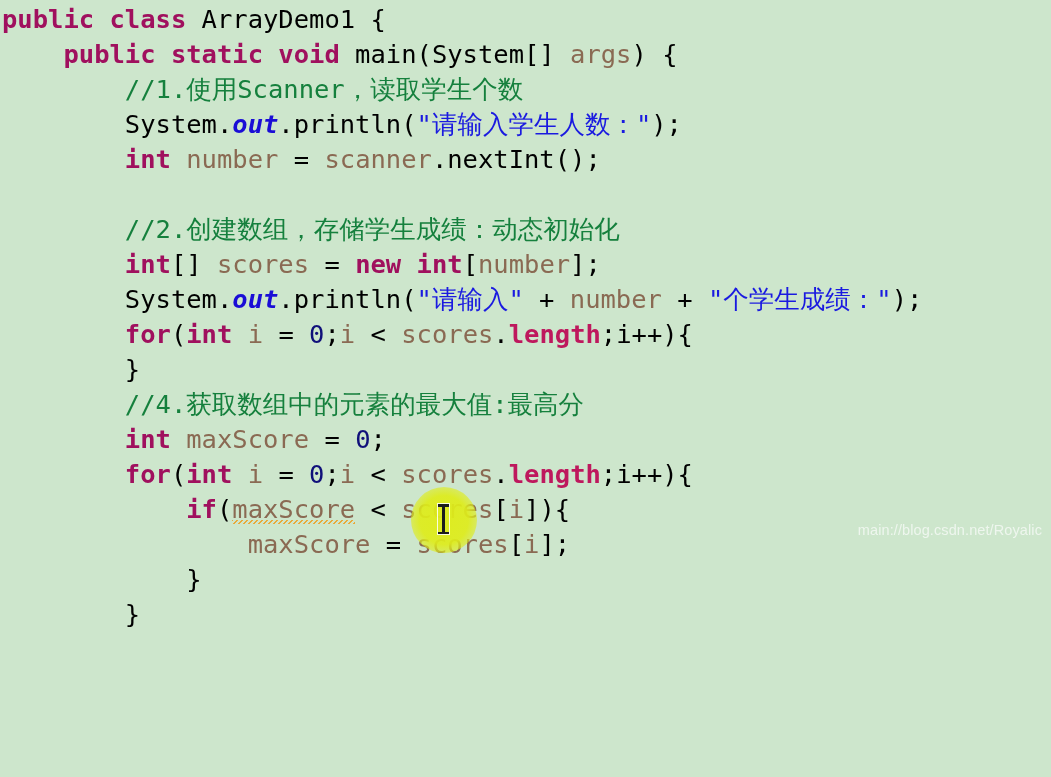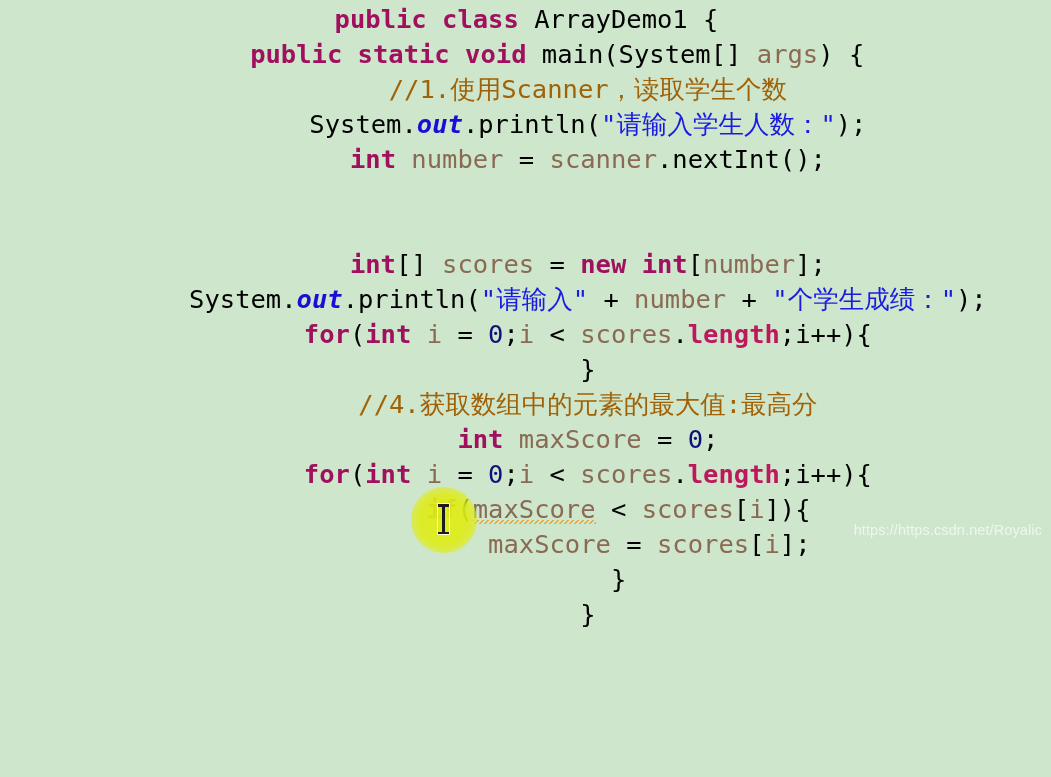--- a/index.html
+++ b/index.html
@@ -14,42 +14,41 @@
     overflow: hidden;
   }
 
   #editor {
     position: relative;
     width: 1051px;
     height: 544px;
     background: #cde6cc;
     box-sizing: border-box;
     padding: 2px 0 0 0;
-    text-align: center;
   }
 
   .code-line {
     height: 35px;
     line-height: 35px;
     font-size: 25.5px;
     letter-spacing: 0px;
     white-space: pre;
     color: #000000;
     padding-left: 2px;
   }
 
   
   .kw      { color: #a0105e; font-weight: bold; }          
   .plain   { color: #000000; }                              
   .ident   { color: #8a6a53; }                              
   .field   { color: #1a0dd6; font-weight: bold; font-style: italic; } 
   .statfld { color: #be185d; font-weight: bold; }           
   .str     { color: #1a1ae0; }                              
   .num     { color: #10107a; }                              
-  .cmt     { color: #a16207; }                              
+  .cmt     { color: #15803d; }                              
 
   
   .squiggle {
     position: relative;
     background-image:
       repeating-linear-gradient(135deg,
         #e8a93a 0px, #e8a93a 1.6px,
         rgba(0,0,0,0) 1.6px, rgba(0,0,0,0) 3.2px);
     background-repeat: repeat-x;
     background-size: 6px 4px;
@@ -139,21 +138,21 @@
 
   <div class="code-line"><span class="plain">        </span><span class="cmt">//1.使用Scanner，读取学生个数</span></div>
 
 
   <div class="code-line"><span class="plain">        </span><span class="plain">System.</span><span class="field">out</span><span class="plain">.println(</span><span class="str">"请输入学生人数："</span><span class="plain">);</span></div>
 
   <div class="code-line"><span class="plain">        </span><span class="kw">int</span><span class="ident"> number</span><span class="plain"> = </span><span class="ident">scanner</span><span class="plain">.nextInt();</span></div>
 
   <div class="code-line"><span class="plain"></span></div>
 
-  <div class="code-line"><span class="plain">        </span></div>
+  <div class="code-line"><span class="plain">        </span><span class="cmt">//2.创建数组，存储学生成绩：动态初始化</span></div>
 
   <div class="code-line"><span class="plain">        </span><span class="kw">int</span><span class="plain">[] </span><span class="ident">scores</span><span class="plain"> = </span><span class="kw">new</span><span class="kw"> int</span><span class="plain">[</span><span class="ident">number</span><span class="plain">];</span></div>
 
 
   <div class="code-line"><span class="plain">        </span><span class="plain">System.</span><span class="field">out</span><span class="plain">.println(</span><span class="str">"请输入"</span><span class="plain"> + </span><span class="ident">number</span><span class="plain"> + </span><span class="str">"个学生成绩："</span><span class="plain">);</span></div>
 
   <div class="code-line"><span class="plain">        </span><span class="kw">for</span><span class="plain">(</span><span class="kw">int</span><span class="ident"> i</span><span class="plain"> = </span><span class="num">0</span><span class="plain">;</span><span class="ident">i</span><span class="plain"> &lt; </span><span class="ident">scores</span><span class="plain">.</span><span class="statfld">length</span><span class="plain">;i++){</span></div>
 
 
   <div class="code-line"><span class="plain">        </span><span class="plain">}</span></div>
@@ -174,15 +173,15 @@
 
   <div id="click-highlight"></div>
 
   <div id="text-cursor">
     <div class="halo"></div>
     <div class="cap-t"></div>
     <div class="bar"></div>
     <div class="cap-b"></div>
   </div>
 
-  <div id="watermark">https://https.csdn.net/Royalic</div>
+  <div id="watermark">main://blog.csdn.net/Royalic</div>
 
 </div>
 
 </body></html>

